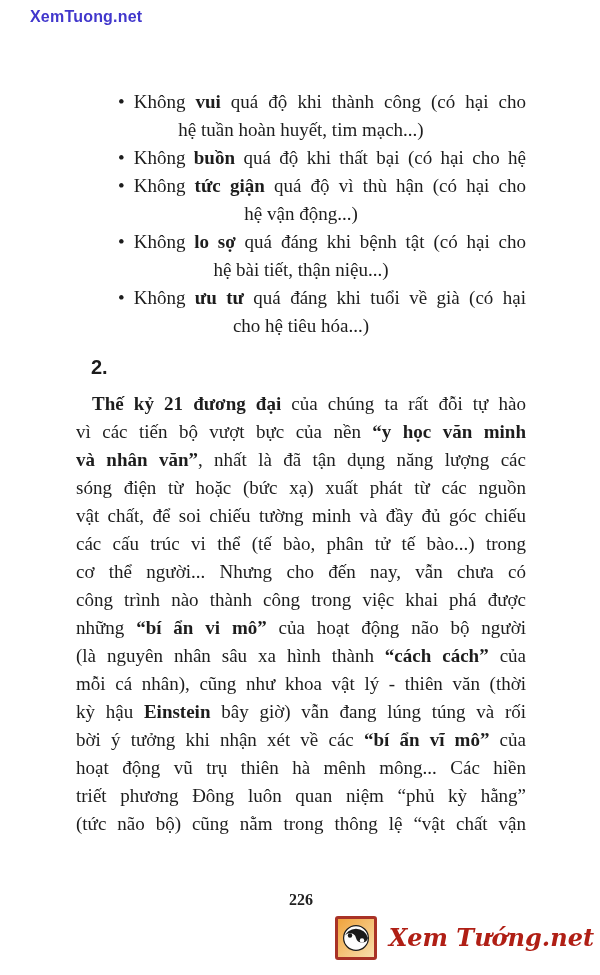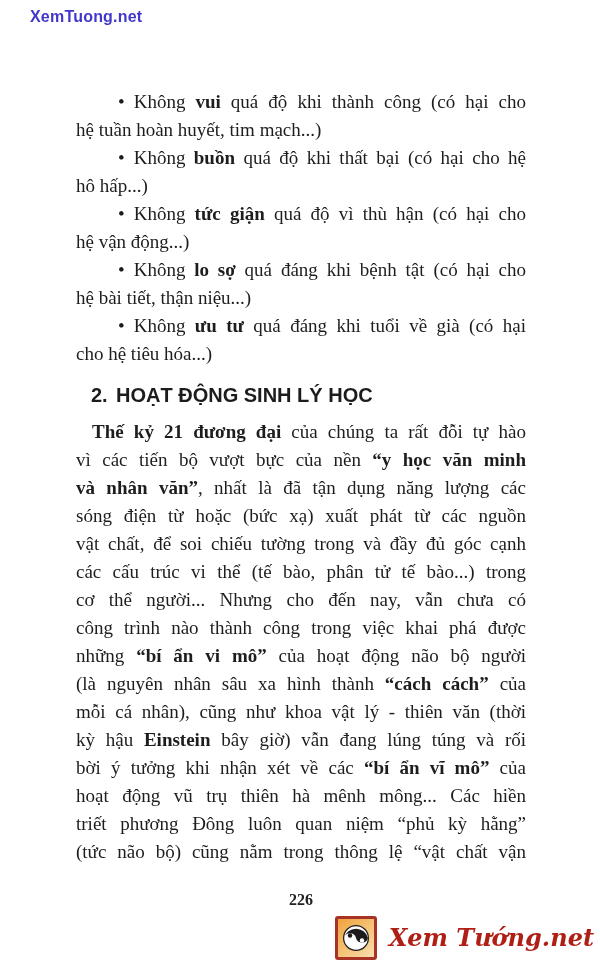--- a/index.html
+++ b/index.html
@@ -23,21 +23,21 @@
     position:absolute;left:30px;top:8px;
     font-family:"Liberation Sans","DejaVu Sans",sans-serif;
     font-size:16px;font-weight:600;letter-spacing:.2px;
     color:var(--link-color);text-decoration:none;cursor:pointer;
   }
 
   .content{
     position:absolute;left:76px;top:88px;width:450px;
     font-size:19px;line-height:28px;color:var(--text-color);
   }
-  .ln{display:block;text-align:left;}
+  .ln{display:block;text-align:center;}
   .ln.j{text-align:justify;text-align-last:justify;}
   .ln.ind-b{padding-left:42px;}
   .ln.ind-p{padding-left:16px;font-family:Liberation Serif, serif;}
   .blt{display:inline-block;margin-right:9px;}
   b{font-weight:700;}
 
   .heading{
     display:flex;margin:14px 0 10px 15px;
     font-family:"Liberation Sans","DejaVu Sans",sans-serif;
     font-weight:700;font-size:20px;line-height:26px;color:#1c1c1c;
@@ -74,42 +74,40 @@
 
 <div class="page">
 
   <a class="site-link">XemTuong.net</a>
 
   <div class="content">
     <div id="bullets">
         <div class="ln j ind-b"><span class="blt">•</span><span>Không </span><b>vui</b><span> quá độ khi thành công (có hại cho</span></div>
         <div class="ln"><span>hệ tuần hoàn huyết, tim mạch...)</span></div>
         <div class="ln j ind-b"><span class="blt">•</span><span>Không </span><b>buồn</b><span> quá độ khi thất bại (có hại cho hệ</span></div>
-        <div class="ln"><span>hô hấp...)</span></div>
         <div class="ln j ind-b"><span class="blt">•</span><span>Không </span><b>tức giận</b><span> quá độ vì thù hận (có hại cho</span></div>
         <div class="ln"><span>hệ vận động...)</span></div>
         <div class="ln j ind-b"><span class="blt">•</span><span>Không </span><b>lo sợ</b><span> quá đáng khi bệnh tật (có hại cho</span></div>
         <div class="ln"><span>hệ bài tiết, thận niệu...)</span></div>
         <div class="ln j ind-b"><span class="blt">•</span><span>Không </span><b>ưu tư</b><span> quá đáng khi tuổi về già (có hại</span></div>
         <div class="ln"><span>cho hệ tiêu hóa...)</span></div>
       </div>
 
     <div class="heading">
       <span class="h-num">2.</span>
       <span class="h-lines">
-        <span class="h-line">HOẠT ĐỘNG SINH LÝ HỌC</span>
       </span>
     </div>
 
     <div id="paragraph">
         <div class="ln j ind-p"><b>Thế kỷ 21 đương đại</b><span> của chúng ta rất đỗi tự hào</span></div>
         <div class="ln j"><span>vì các tiến bộ vượt bực của nền </span><b>“y học văn minh</b></div>
         <div class="ln j"><b>và nhân văn”</b><span>, nhất là đã tận dụng năng lượng các</span></div>
         <div class="ln j"><span>sóng điện từ hoặc (bức xạ) xuất phát từ các nguồn</span></div>
-        <div class="ln j"><span>vật chất, để soi chiếu tường trong và đầy đủ góc cạnh</span></div>
+        <div class="ln j"><span>vật chất, để soi chiếu tường minh và đầy đủ góc chiếu</span></div>
         <div class="ln j"><span>các cấu trúc vi thể (tế bào, phân tử tế bào...) trong</span></div>
         <div class="ln j"><span>cơ thể người... Nhưng cho đến nay, vẫn chưa có</span></div>
         <div class="ln j"><span>công trình nào thành công trong việc khai phá được</span></div>
         <div class="ln j"><span>những </span><b>“bí ẩn vi mô”</b><span> của hoạt động não bộ người</span></div>
         <div class="ln j"><span>(là nguyên nhân sâu xa hình thành </span><b>“cách cách”</b><span> của</span></div>
         <div class="ln j"><span>mỗi cá nhân), cũng như khoa vật lý - thiên văn (thời</span></div>
         <div class="ln j"><span>kỳ hậu </span><b>Einstein</b><span> bây giờ) vẫn đang lúng túng và rối</span></div>
         <div class="ln j"><span>bời ý tưởng khi nhận xét về các </span><b>“bí ẩn vĩ mô”</b><span> của</span></div>
         <div class="ln j"><span>hoạt động vũ trụ thiên hà mênh mông... Các hiền</span></div>
         <div class="ln j"><span>triết phương Đông luôn quan niệm “phủ kỳ hằng”</span></div>

